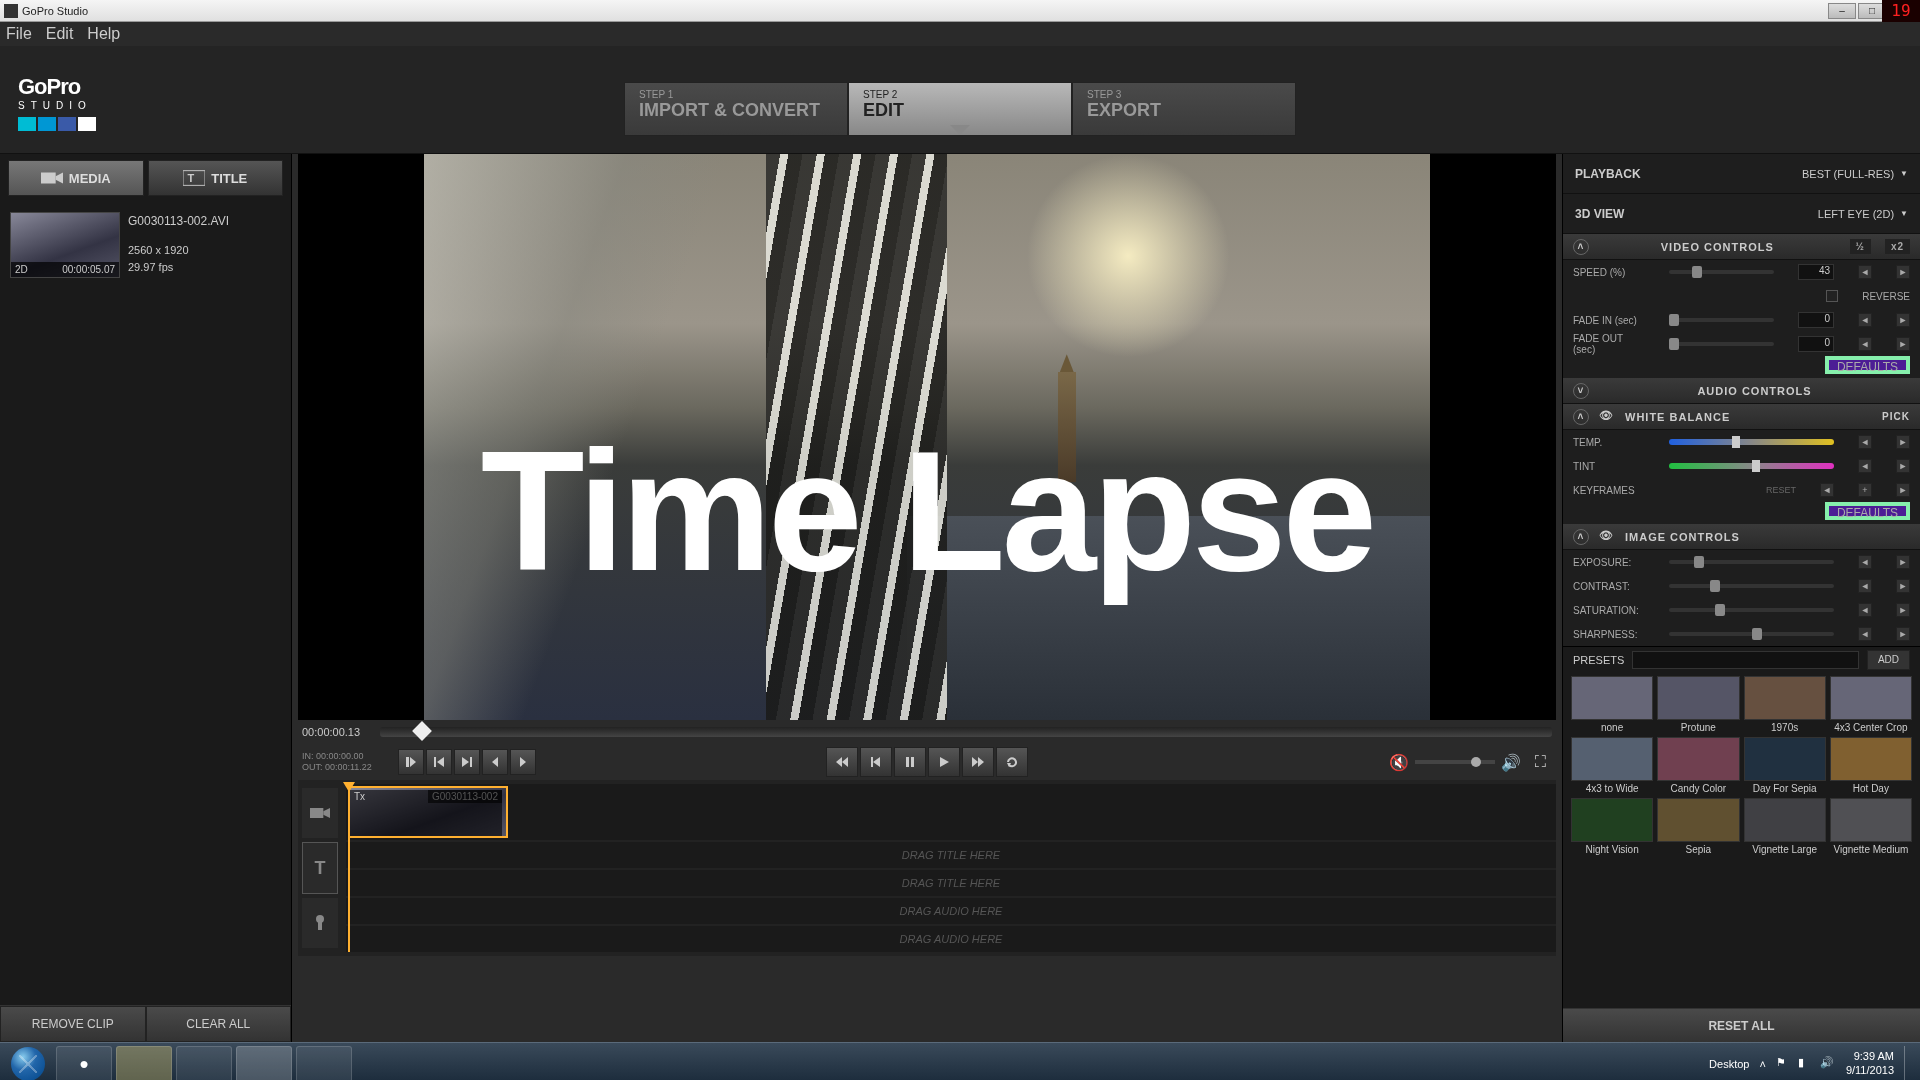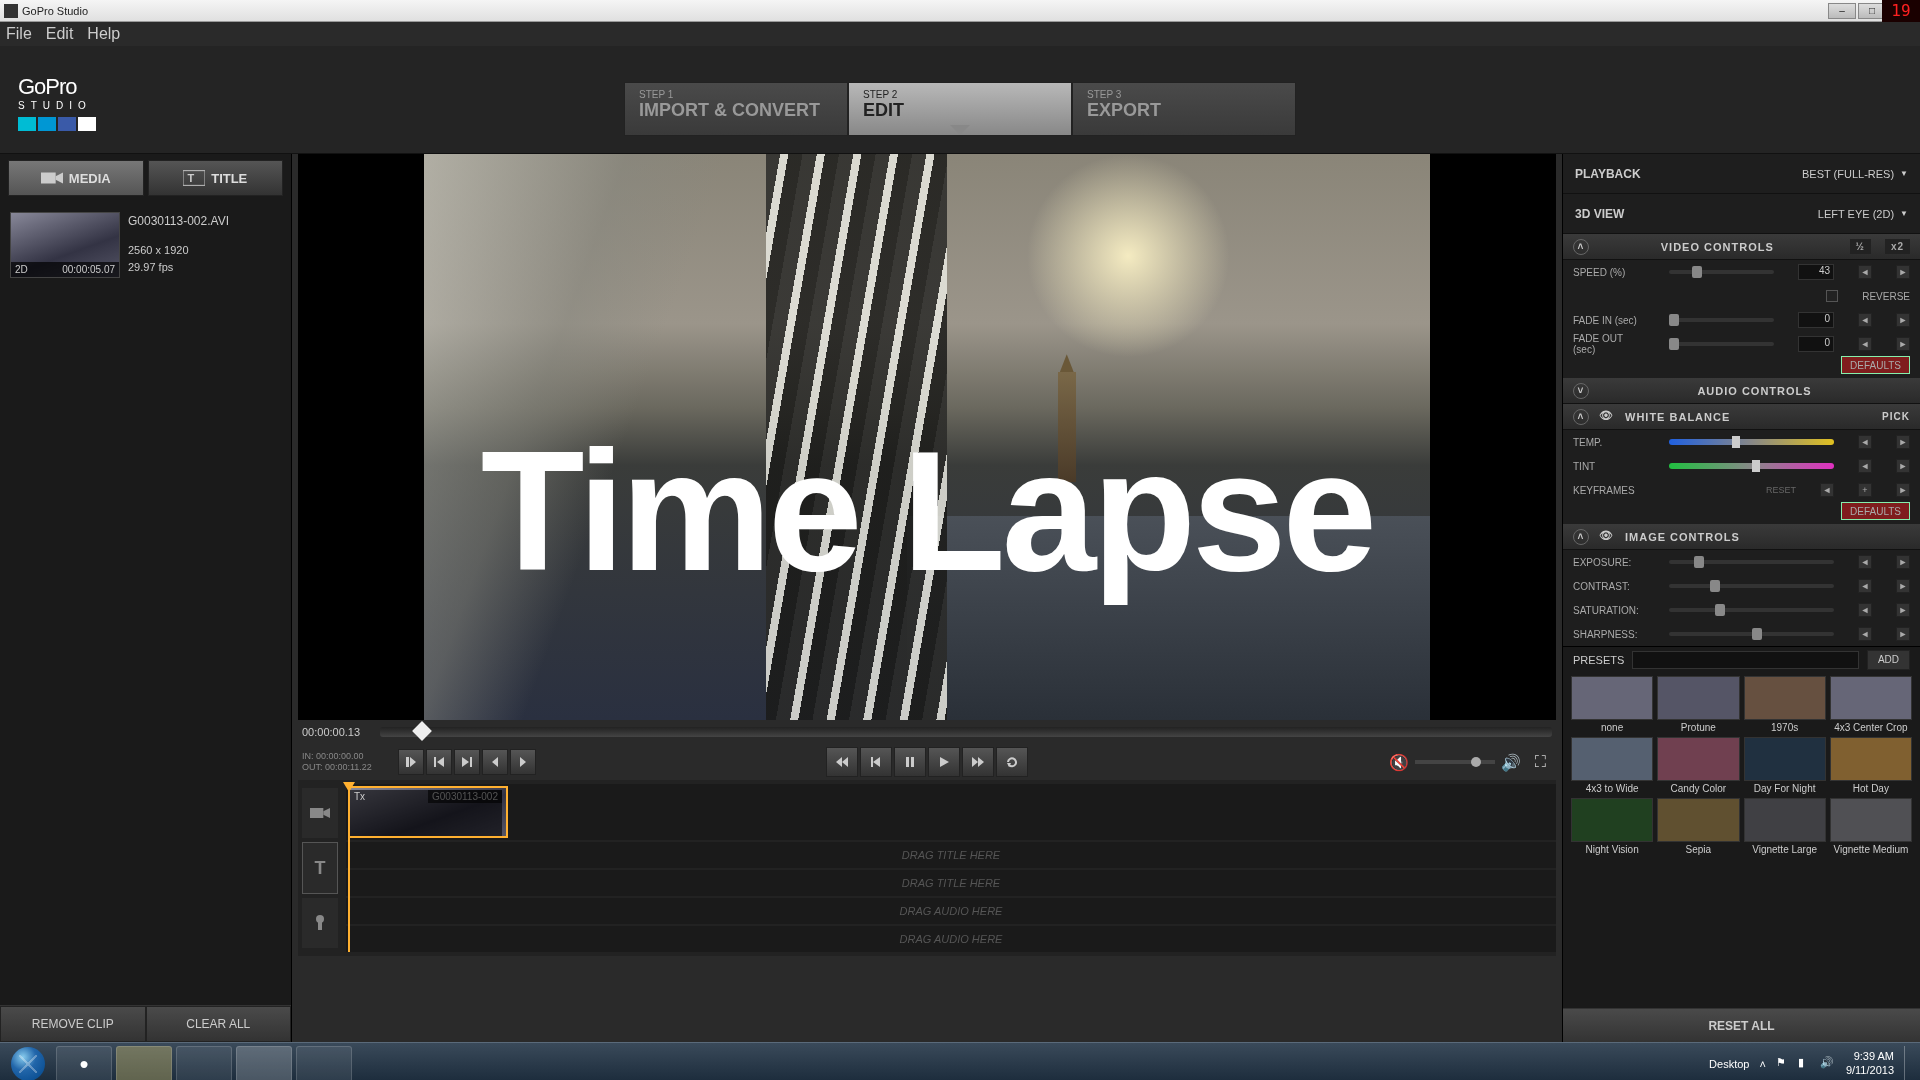--- a/index.html
+++ b/index.html
@@ -14,21 +14,21 @@
 .winclose { background:linear-gradient(#e77,#c44); color:#fff; }
 .overclock { position:absolute; top:0; right:0; width:38px; height:22px; background:#1a0000; color:#ff2020; font-family:monospace; font-size:16px; text-align:center; line-height:22px; }
 
 
 .menubar { height: 20px; background: #2a2a2a; display: flex; align-items: center; padding: 12px 6px; font-size: 16px; color: #ccc; gap: 14px; }
 .menubar span { cursor: default; }
 
 
 .topband { height: 108px; background: #242424; position: relative; border-bottom: 1px solid #111; }
 .logo { position:absolute; left:18px; top:28px; }
-.logo-text { font-size:22px; font-weight:normal; color:#fff; letter-spacing:-1px; }
+.logo-text { font-size:22px; font-weight:bold; color:#fff; letter-spacing:-1px; }
 .logo-sub { font-size:10px; letter-spacing:6px; color:#fff; }
 .logo-squares { display:flex; gap:2px; margin-top:6px; }
 .logo-squares div { width:18px; height:14px; }
 .steps { position:absolute; left:50%; transform:translateX(-50%); top:36px; display:flex; }
 .step { width:224px; height:54px; background:linear-gradient(#4a4a4a,#3a3a3a); border:1px solid #222; padding:6px 14px; color:#999; }
 .step.active { background:linear-gradient(#b8b8b8,#888); color:#222; position:relative; }
 .step.active::after { content:''; position:absolute; bottom:-10px; left:50%; transform:translateX(-50%); border:10px solid transparent; border-top-color:#888; }
 .step-num { font-size:10px; }
 .step-lbl { font-size:18px; font-weight:bold; }
 
@@ -102,21 +102,21 @@
 .section-hdr .title { flex:1; text-align:center; }
 .section-hdr .spd { font-size:10px; padding:2px 6px; background:#222; color:#aaa; margin-left:4px; }
 .param { height:24px; display:flex; align-items:center; padding:0 10px; gap:24px; font-size:10px; color:#aaa; }
 .param label { width:72px; }
 .param .slider { flex:1; height:4px; background:#333; border-radius:2px; position:relative; }
 .param .slider .k { position:absolute; top:-4px; width:10px; height:12px; background:#888; border-radius:2px; }
 .param .val { width:36px; height:16px; background:#111; border:1px solid #333; font-size:10px; text-align:right; padding:0 3px; color:#ccc; }
 .param .nud { width:14px; height:14px; background:#333; border:1px solid #222; font-size:9px; text-align:center; line-height:12px; color:#aaa; }
 .param .chk { width:12px; height:12px; border:1px solid #555; background:#222; }
 .defaults { height:22px; display:flex; justify-content:flex-end; padding:0 10px; }
-.defaults button { height:18px; padding:0 8px; background:#7f1d1d; border:1px solid #86efac; color:#aaa; font-size:10px; }
+.defaults button { height:18px; padding:0 8px; background:#4c1d95; border:4px solid #86efac; color:#aaa; font-size:12px; }
 .wb-slider { flex:1; height:6px; border-radius:3px; position:relative; }
 .wb-temp { background:linear-gradient(90deg,#2060e0,#888 50%,#e0c020); }
 .wb-tint { background:linear-gradient(90deg,#20c040,#888 50%,#e030c0); }
 .wb-slider .k { position:absolute; top:-3px; width:8px; height:12px; background:#ccc; }
 
 .presets-row { height:26px; background:#1a1a1a; display:flex; align-items:center; padding:0 10px; gap:8px; font-size:11px; color:#ccc; border-top:1px solid #000; }
 .presets-row input { flex:1; height:18px; background:#111; border:1px solid #333; color:#ccc; padding:0 4px; }
 .presets-row button { height:20px; padding:0 10px; background:#333; border:1px solid #222; color:#ccc; font-size:10px; }
 .preset-grid { flex:1; overflow:auto; background:#1a1a1a; padding:4px 8px; }
 .preset-grid-inner { display:grid; grid-template-columns:repeat(4,1fr); gap:4px; }
@@ -512,21 +512,21 @@
           <div class="preset">
             <div class="pthumb" style="background: rgb(85, 96, 112);"></div>
             <div>4x3 to Wide</div>
           </div>
           <div class="preset">
             <div class="pthumb" style="background: rgb(112, 64, 80);"></div>
             <div>Candy Color</div>
           </div>
           <div class="preset">
             <div class="pthumb" style="background: rgb(32, 48, 64);"></div>
-            <div>Day For Night</div>
+            <div>Day For Sepia</div>
           </div>
           <div class="preset">
             <div class="pthumb" style="background: rgb(128, 96, 48);"></div>
             <div>Hot Day</div>
           </div>
           <div class="preset">
             <div class="pthumb" style="background: rgb(32, 64, 32);"></div>
             <div>Night Vision</div>
           </div>
           <div class="preset">

